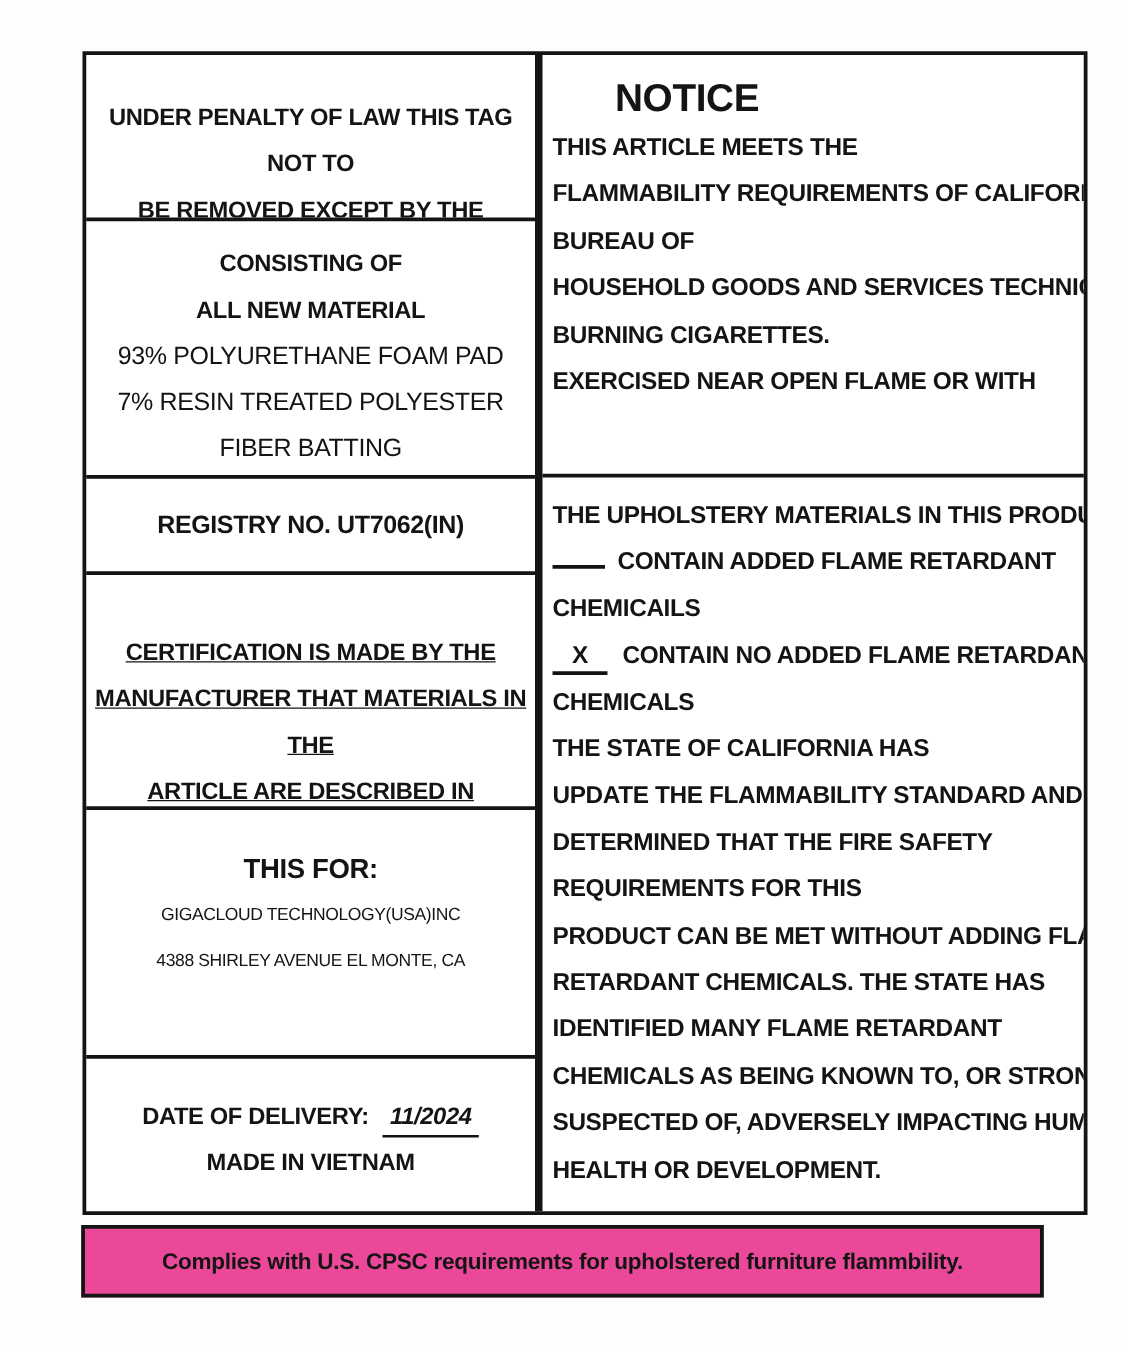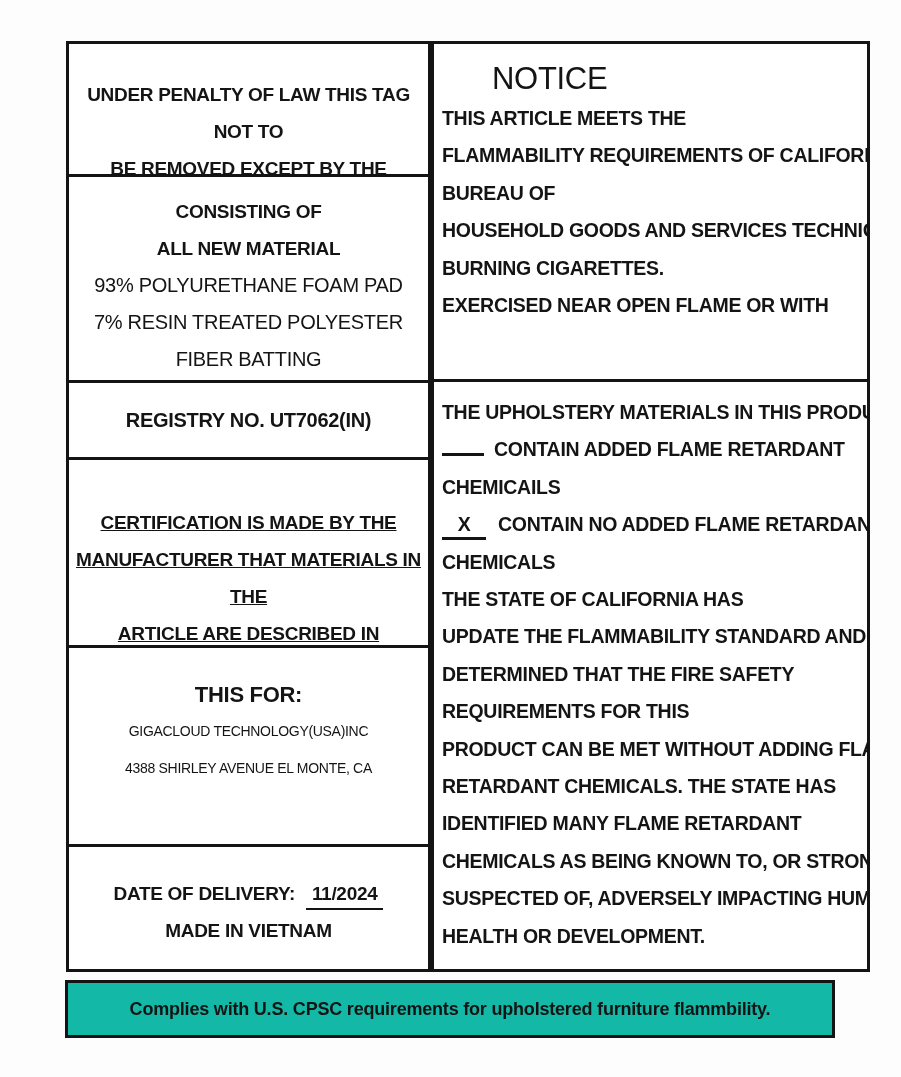--- a/index.html
+++ b/index.html
@@ -21,32 +21,32 @@
   .s-materials{height:206px;padding-top:16px;}
   .s-registry{height:77px;display:flex;align-items:center;justify-content:center;}
   .s-cert{height:188px;padding-top:44px;text-decoration:underline;}
   .s-madefor{height:199px;padding-top:28px;}
   .s-delivery{height:122px;padding-top:28px;}
   .line{text-align:center;font-weight:700;font-size:19px;line-height:37px;letter-spacing:-0.3px;}
   .line.norm{font-weight:400;font-size:20px;}
   .line.big{font-size:22px;}
   .line.bignorm{font-weight:400;font-size:14px;}
   .registry-text{font-weight:700;font-size:20px;letter-spacing:-0.3px;}
-  .u-date{border-bottom:2.5px solid #141414;padding:0 6px 1px;margin-left:6px;display:inline-block;line-height:26px;}
+  .u-date{border-bottom:2.5px solid #141414;padding:0 6px 1px;margin-left:6px;display:inline-block;line-height:26px;font-style:italic;}
   
   .r-notice{height:338px;padding:14px 8px 0 8px;}
   .r-uphol{height:587px;padding:12px 8px 0 8px;}
-  .notice-title{display:inline-block;margin-left:50px;font-weight:400;font-size:31px;line-height:42px;letter-spacing:-0.3px;}
+  .notice-title{display:inline-block;margin-left:50px;font-weight:700;font-size:31px;line-height:42px;letter-spacing:-0.3px;}
   .rline{font-weight:700;font-size:19.5px;line-height:37.4px;letter-spacing:-0.3px;text-align:left;white-space:nowrap;}
   .u-blank{display:inline-block;width:42px;height:0.85em;border-bottom:3px solid #141414;margin-right:10px;}
   .u-mark{display:inline-block;min-width:44px;text-align:center;border-bottom:3px solid #141414;margin-right:12px;line-height:26px;}
   
   .footer-bar{
     position:absolute;left:65px;top:980px;width:770px;height:58px;
-    border:3px solid #141414;box-sizing:border-box;background:#14b8a6;
+    border:3px solid #141414;box-sizing:border-box;background:#ec4899;
     display:flex;align-items:center;justify-content:center;
   }
   .footer-text{font-weight:700;font-size:18px;letter-spacing:-0.2px;}
 </style>
 </head>
 <body>
 
 <div class="canvas">
 
   <div class="main-box">

